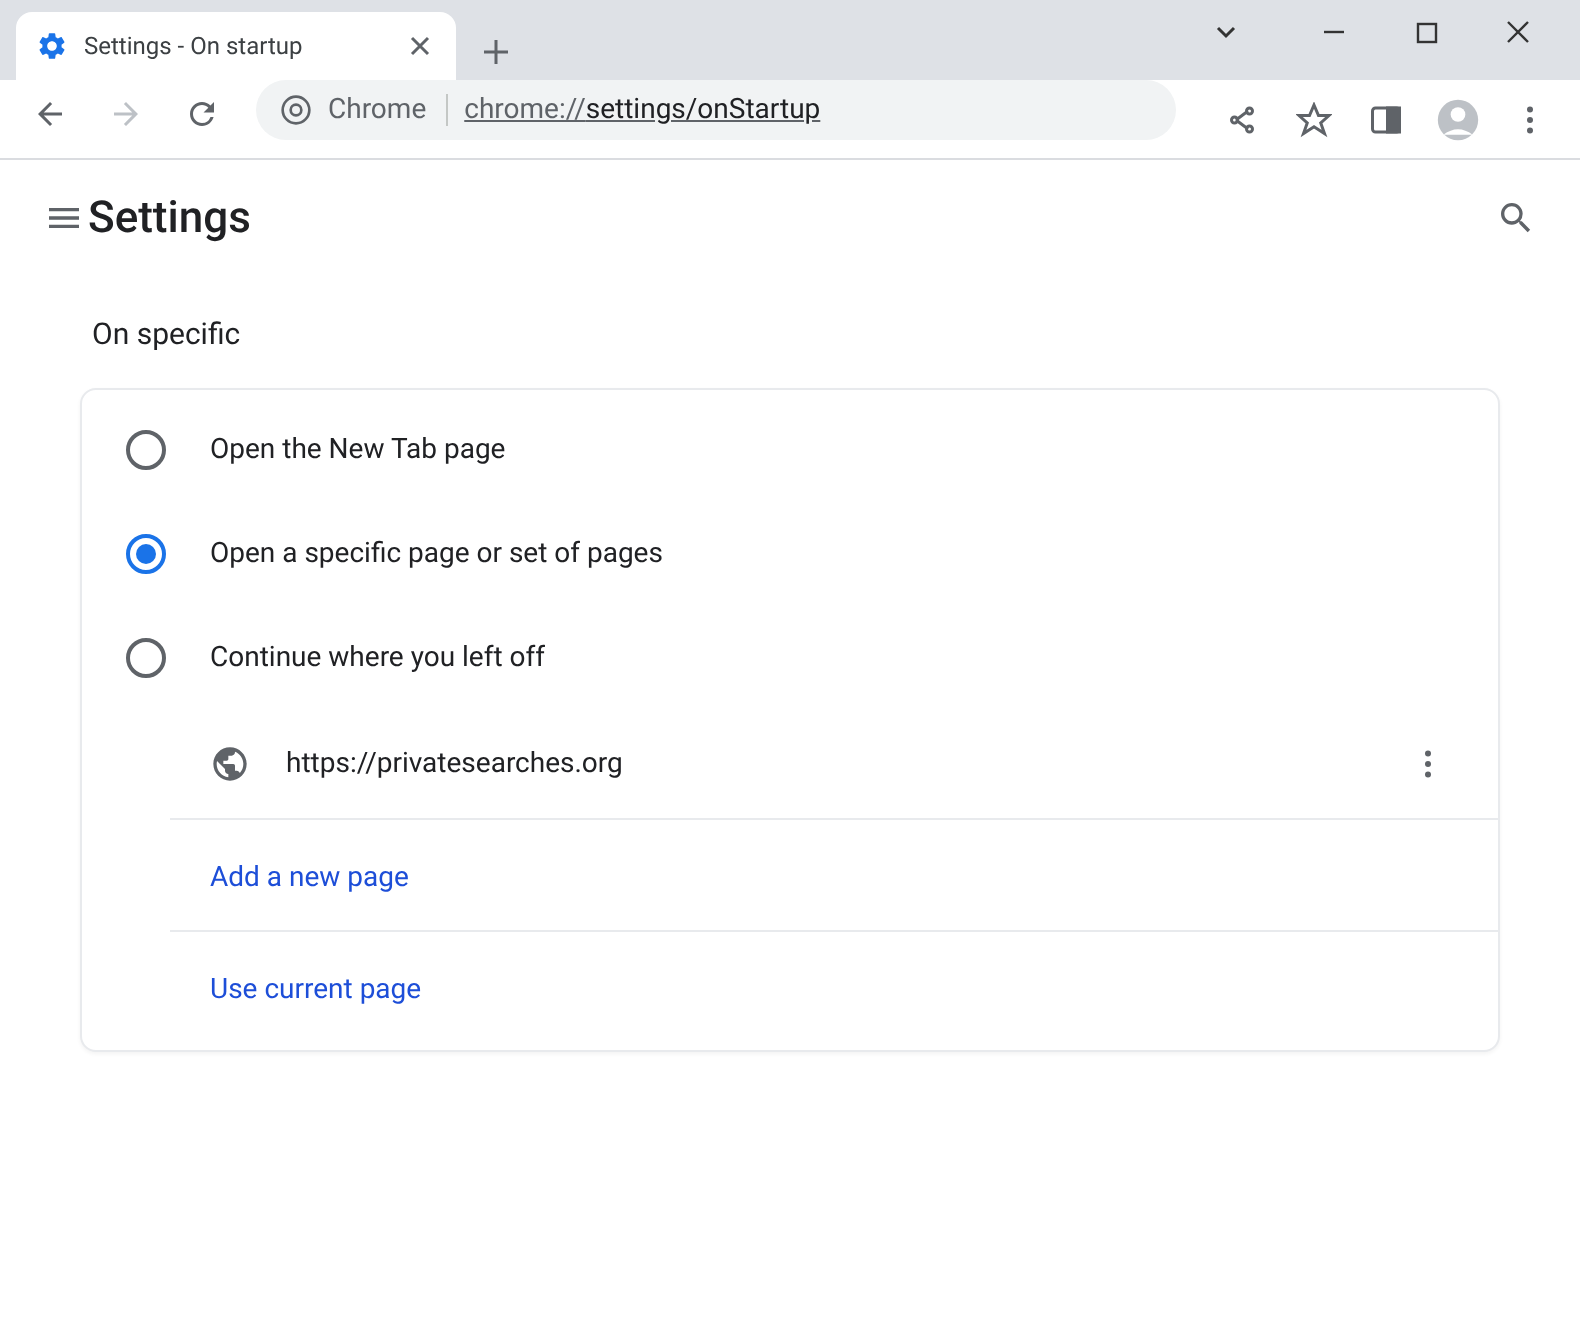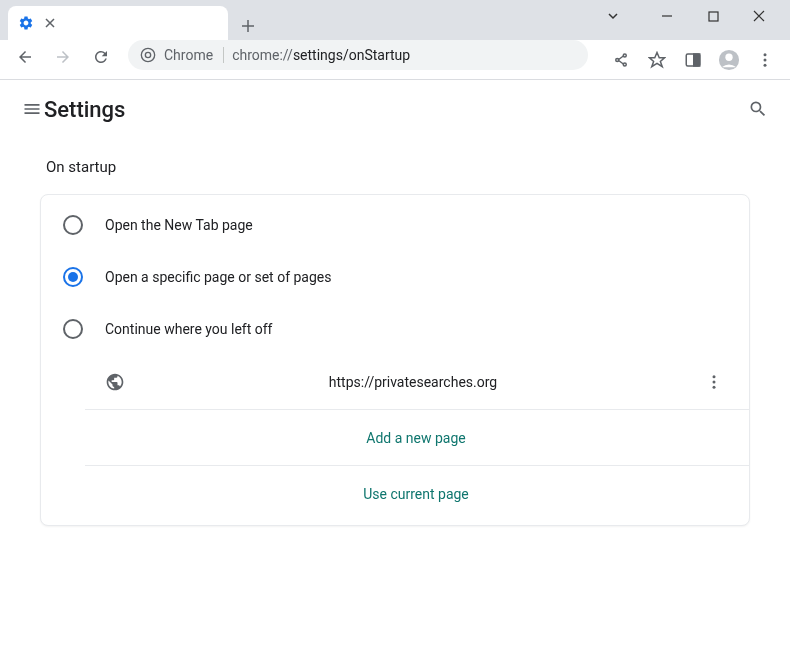--- a/index.html
+++ b/index.html
@@ -16,63 +16,64 @@
     .win-btn { width: 46px; display: flex; align-items: center; justify-content: center; color: #333; }
     .chev-down { margin-right: 8px; display: flex; align-items: center; }
     
     
     .toolbar { height: 40px; display: flex; padding: 0 8px; gap: 4px; background: #fff; border-bottom: 1px solid #dadce0; }
     .nav-btn { width: 34px; height: 34px; display: flex; align-items: center; justify-content: center; color: #5f6368; border-radius: 50%; }
     .nav-btn.disabled { color: #bdc1c6; }
     .omnibox { flex: 1; height: 30px; background: #f1f3f4; border-radius: 15px; display: flex; align-items: center; padding: 0 12px; gap: 8px; margin: 0 6px; }
     .omni-icon { color: #5f6368; display: flex; }
     .omni-chip { color: #5f6368; font-size: 14px; padding-right: 10px; border-right: 1px solid #c4c7c5; }
-    .omni-url { color: #5f6368; font-size: 14px; }
+    .omni-url { color: #5f6368; font-size: 14px; text-decoration: underline; }
     .omni-url .dark { color: #202124; }
     .toolbar-right { display: flex; align-items: center; gap: 2px; margin-left: 6px; }
     .tool-icon { width: 34px; height: 34px; display: flex; align-items: center; justify-content: center; color: #5f6368; }
     
     
     .settings-header { height: 58px; display: flex; align-items: center; padding: 0 20px; }
     .menu-icon { width: 24px; height: 24px; display: flex; align-items: center; justify-content: center; color: #5f6368; }
     .settings-title { font-size: 22px; font-weight: 500; color: #202124; }
     .search-icon { margin-left: auto; color: #5f6368; }
     
     
     .content { padding: 20px 40px; }
     .section-title { font-size: 15px; color: #202124; margin-bottom: 18px; margin-left: 6px; }
-    .card { background: #fff; border: 1px solid #e8eaed; border-radius: 8px; box-shadow: 0 1px 2px rgba(0,0,0,0.05); padding: 4px 0; text-align: center; }
+    .card { background: #fff; border: 1px solid #e8eaed; border-radius: 8px; box-shadow: 0 1px 2px rgba(0,0,0,0.05); padding: 4px 0; }
     .radio-row { display: flex; align-items: center; padding: 16px 22px; gap: 22px; }
     .radio { width: 20px; height: 20px; border: 2px solid #5f6368; border-radius: 50%; position: relative; flex-shrink: 0; }
     .radio.checked { border-color: #1a73e8; }
     .radio.checked::after { content: ''; position: absolute; width: 10px; height: 10px; background: #1a73e8; border-radius: 50%; top: 3px; left: 3px; }
     .radio-label { font-size: 14px; color: #202124; }
     .sub-list { margin-left: 44px; }
     .page-row { display: flex; align-items: center; padding: 14px 22px 14px 20px; gap: 18px; border-bottom: 1px solid #e8eaed; }
     .globe-icon { width: 20px; height: 20px; color: #5f6368; flex-shrink: 0; }
     .page-text { flex: 1; }
     .page-title { font-size: 14px; color: #202124; }
     .page-url { font-size: 13px; color: #5f6368; margin-top: 1px; }
     .more-icon { color: #5f6368; padding: 4px; }
     .link-row { padding: 18px 22px 18px 20px; border-bottom: 1px solid #e8eaed; }
     .link-row:last-child { border-bottom: none; }
-    .link { font-size: 14px; color: #0f766e; }
+    .link { font-size: 14px; color: #1d4ed8; }
     
     svg { display: block; }
   </style>
 </head>
 <body>
 
 <div class="titlebar">
   <div class="tab">
     <span class="tab-favicon">
       <svg width="16" height="16" viewBox="0 0 24 24" fill="#1a73e8">
           <path d="M19.14,12.94c0.04-0.3,0.06-0.61,0.06-0.94c0-0.32-0.02-0.64-0.07-0.94l2.03-1.58c0.18-0.14,0.23-0.41,0.12-0.61 l-1.92-3.32c-0.12-0.22-0.37-0.29-0.59-0.22l-2.39,0.96c-0.5-0.38-1.03-0.7-1.62-0.94L14.4,2.81c-0.04-0.24-0.24-0.41-0.48-0.41 h-3.84c-0.24,0-0.43,0.17-0.47,0.41L9.25,5.35C8.66,5.59,8.12,5.92,7.63,6.29L5.24,5.33c-0.22-0.08-0.47,0-0.59,0.22L2.74,8.87 C2.62,9.08,2.66,9.34,2.86,9.48l2.03,1.58C4.84,11.36,4.8,11.69,4.8,12s0.02,0.64,0.07,0.94l-2.03,1.58 c-0.18,0.14-0.23,0.41-0.12,0.61l1.92,3.32c0.12,0.22,0.37,0.29,0.59,0.22l2.39-0.96c0.5,0.38,1.03,0.7,1.62,0.94l0.36,2.54 c0.05,0.24,0.24,0.41,0.48,0.41h3.84c0.24,0,0.44-0.17,0.47-0.41l0.36-2.54c0.59-0.24,1.13-0.56,1.62-0.94l2.39,0.96 c0.22,0.08,0.47,0,0.59-0.22l1.92-3.32c0.12-0.22,0.07-0.47-0.12-0.61L19.14,12.94z M12,15.6c-1.98,0-3.6-1.62-3.6-3.6 s1.62-3.6,3.6-3.6s3.6,1.62,3.6,3.6S13.98,15.6,12,15.6z"></path>
         </svg>
     </span>
+    <span class="tab-title">Settings - On startup</span>
     <span class="tab-close">
       <svg width="10" height="10" viewBox="0 0 10 10">
           <path d="M1 1 L9 9 M9 1 L1 9" stroke="#5f6368" stroke-width="1.5"></path>
         </svg>
     </span>
   </div>
   <div class="newtab">
     <svg width="14" height="14" viewBox="0 0 14 14">
         <path d="M7 1 V13 M1 7 H13" stroke="#5f6368" stroke-width="1.5"></path>
       </svg>
@@ -172,21 +173,21 @@
   </div>
   <div class="settings-title">Settings</div>
   <div class="menu-icon search-icon">
     <svg width="20" height="20" viewBox="0 0 24 24" fill="#5f6368">
         <path d="M15.5 14h-.79l-.28-.27A6.471 6.471 0 0 0 16 9.5 6.5 6.5 0 1 0 9.5 16c1.61 0 3.09-.59 4.23-1.57l.27.28v.79l5 4.99L20.49 19l-4.99-5zm-6 0C7.01 14 5 11.99 5 9.5S7.01 5 9.5 5 14 7.01 14 9.5 11.99 14 9.5 14z"></path>
       </svg>
   </div>
 </div>
 
 <div class="content">
-  <div class="section-title">On startup</div>
+  <div class="section-title">On specific</div>
   <div class="card">
     <div class="radio-row">
       <div class="radio"></div>
       <span class="radio-label">Open the New Tab page</span>
     </div>
     <div class="radio-row">
       <div class="radio checked"></div>
       <span class="radio-label">Open a specific page or set of pages</span>
     </div>
     <div class="radio-row">

